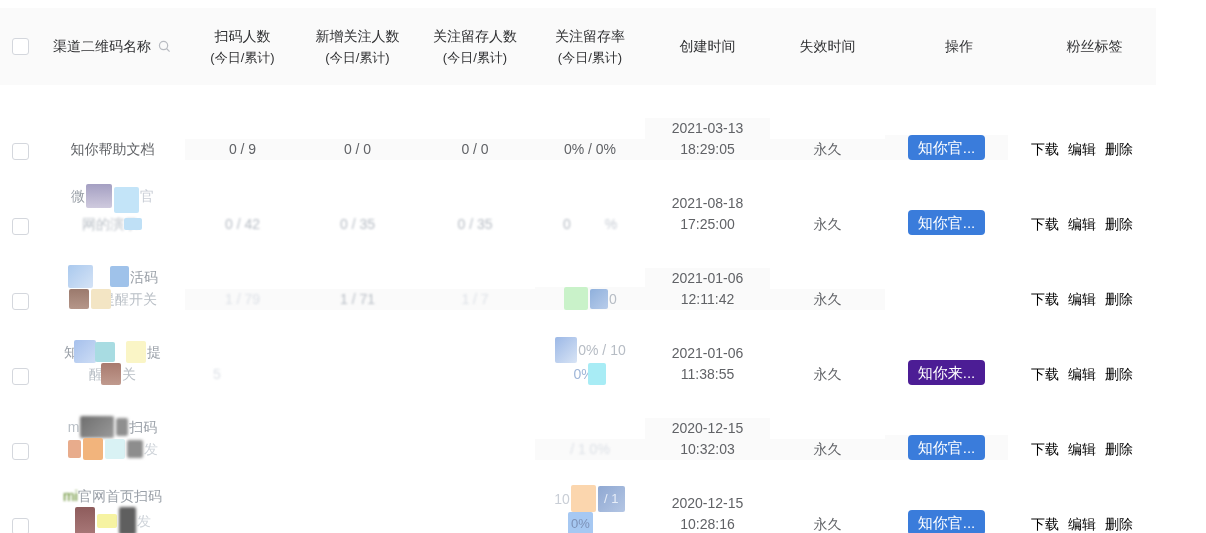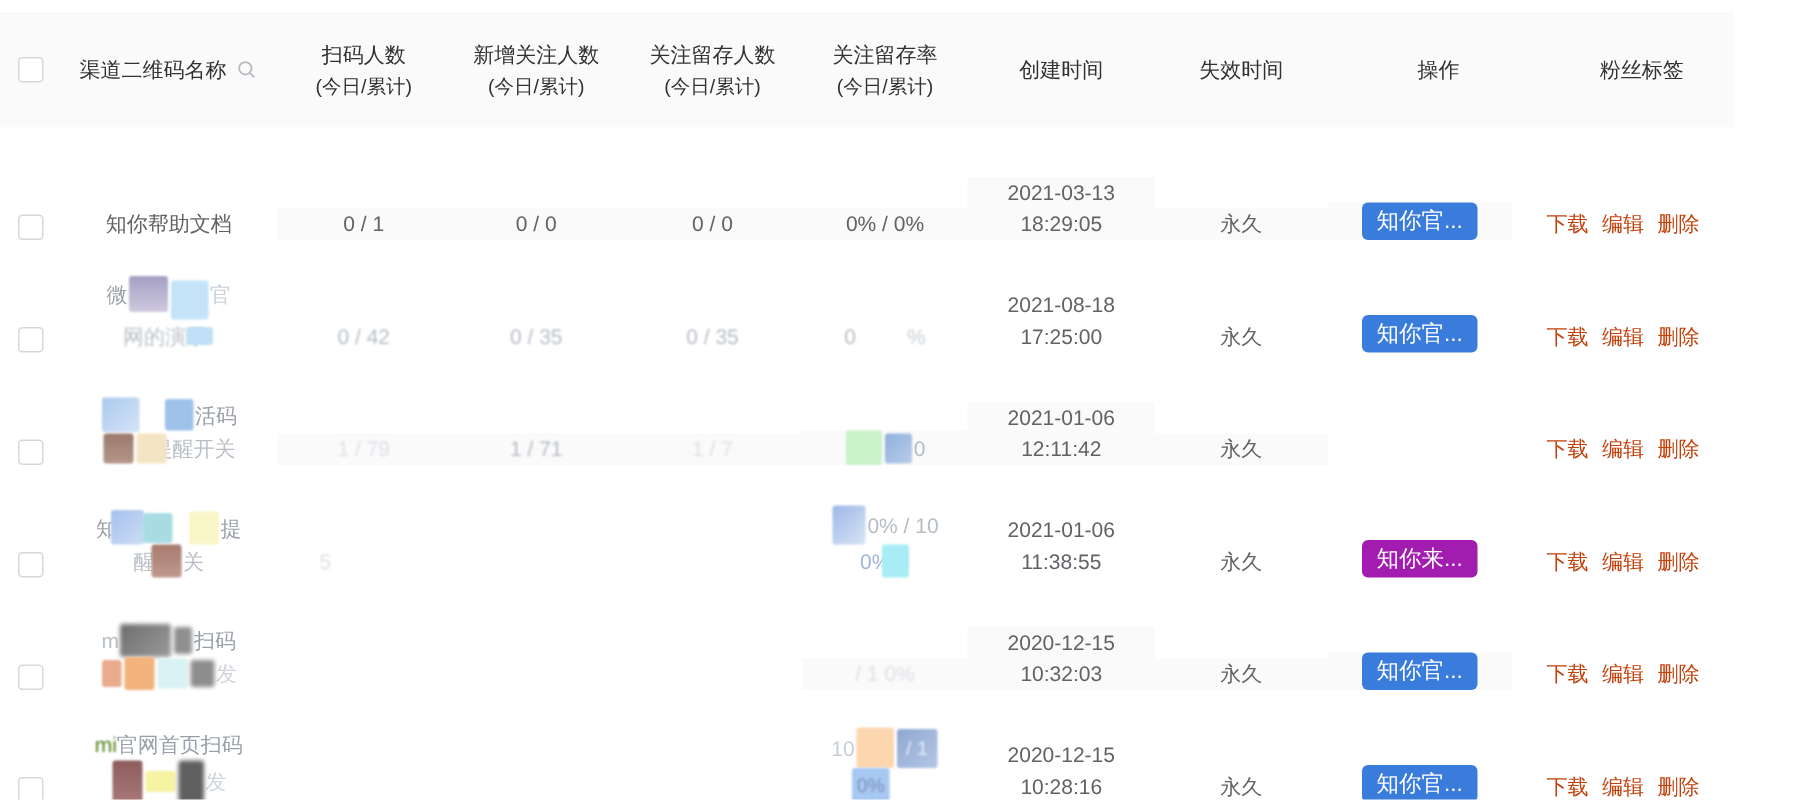--- a/index.html
+++ b/index.html
@@ -13,23 +13,23 @@
   .c5{width:110px}.c6{width:125px}.c7{width:115px}.c8{width:123px}.c9{width:148px}
   .row.striped .sh{background:#fafafa;}
   .hlbl{font-size:14px;}
   .hsub{font-size:13px;}
   .namehead{flex-direction:row;gap:6px;}
   .cb{width:15px;height:15px;border:1px solid #d4d7dd;border-radius:3px;background:#fff;display:inline-block;cursor:pointer;}
   .nline{display:flex;align-items:center;justify-content:center;line-height:22px;min-height:22px;}
   .mz{display:inline-flex;align-items:center;justify-content:center;vertical-align:middle;border-radius:2px;margin:0 1px;filter:blur(0.6px);font-size:13px;}
   .tag{display:inline-block;padding:4px 10px;border-radius:4px;color:#fff;font-size:15px;line-height:17px;max-width:84px;white-space:nowrap;}
   .tag.blue{background:#3a7cdb;}
-  .tag.green{background:#a21caf;}
+  .tag.green{background:#4c1d95;}
   .acts{flex-direction:row;gap:9px;}
-  .lnk{color:#c2410c;cursor:pointer;white-space:nowrap;}
+  .lnk{color:#000000;cursor:pointer;white-space:nowrap;}
   .f1{color:#b6bcc4}.f2{color:#c9ced6}.f3{color:#dde1e7}
   .t1{color:#9aa0a8}.t2{color:#b9bfc6}.t3{color:#cfd4da}
   .blurtxt{filter:blur(0.8px);}
   .sicon{width:15px;height:15px;display:inline-block;cursor:pointer;}
 </style>
 </head>
 <body>
 
 <div class="topstrip"></div>
 <div class="tbl">
@@ -78,21 +78,21 @@
   <div class="row striped">
     <div class="cell c0">
         <span class="cb"></span>
       </div>
     <div class="cell c1">
       <div class="nline">
           <span>知你帮助文档</span>
         </div>
     </div>
     <div class="cell c2 sh">
-        <span>0 / 1</span>
+        <span>0 / 9</span>
       </div>
     <div class="cell c3 sh">
         <span>0 / 0</span>
       </div>
     <div class="cell c4 sh">
         <span>0 / 0</span>
       </div>
     <div class="cell c5 sh">
         <span>0% / 0%</span>
       </div>

